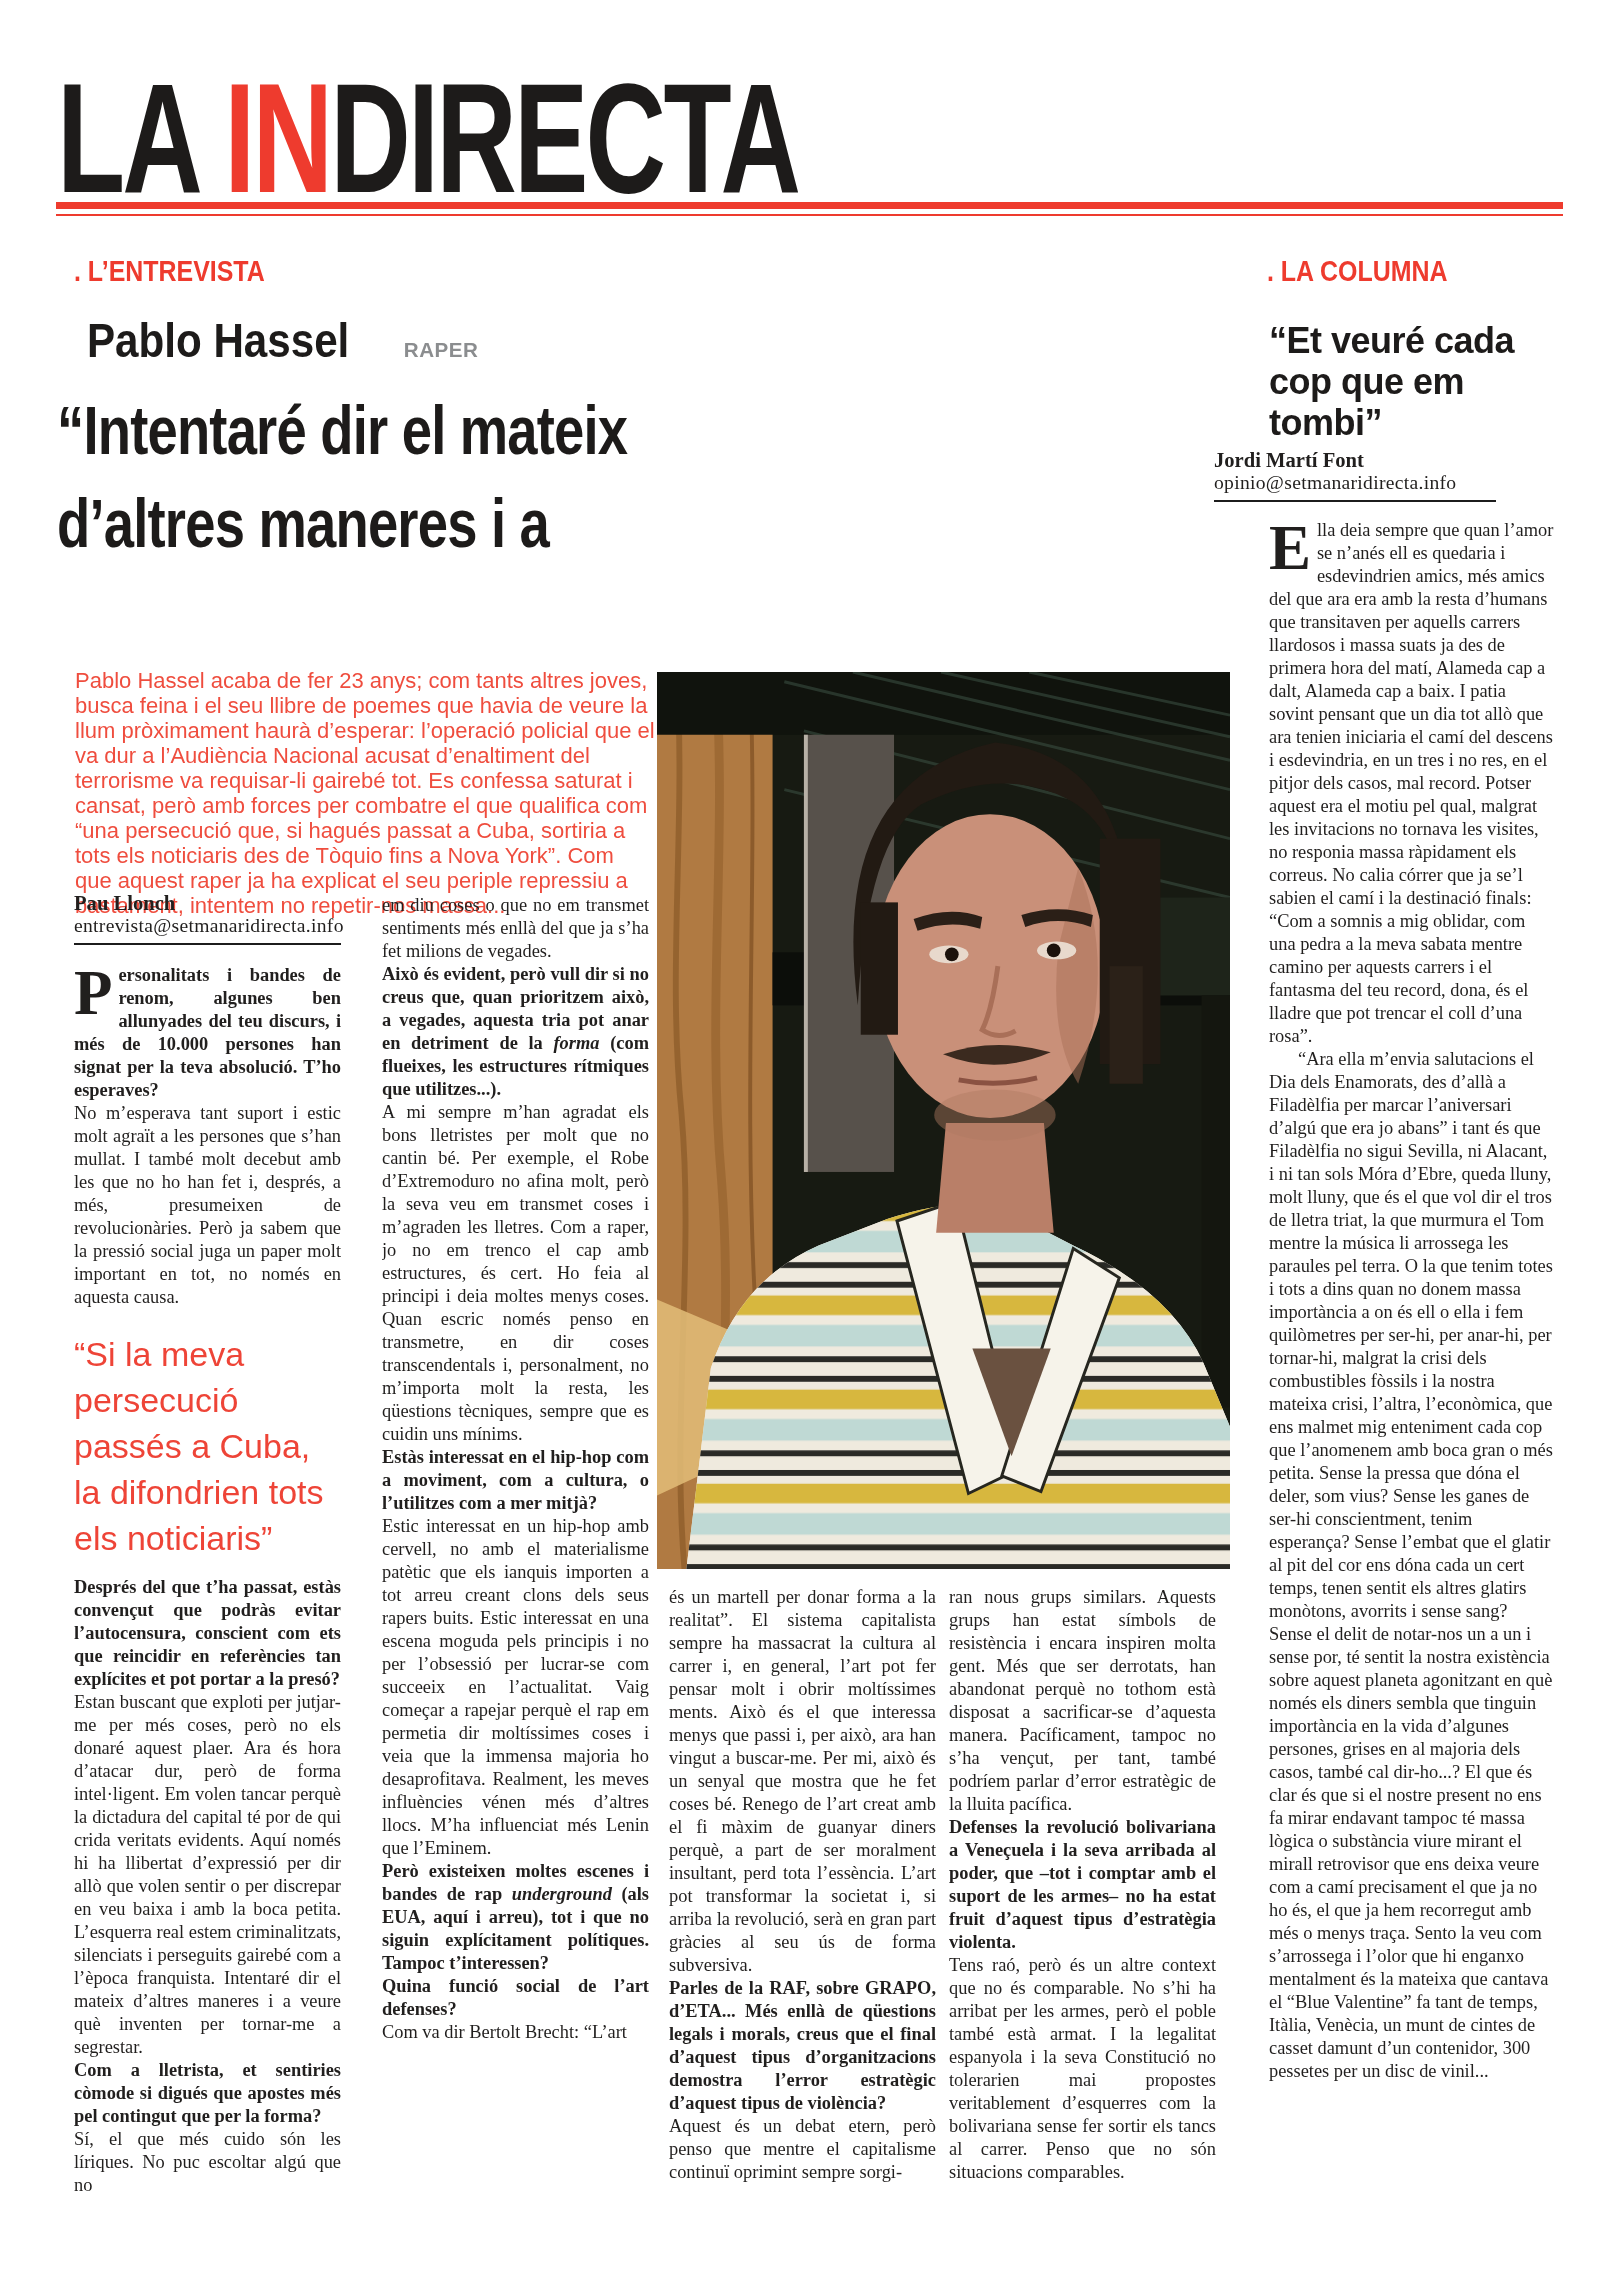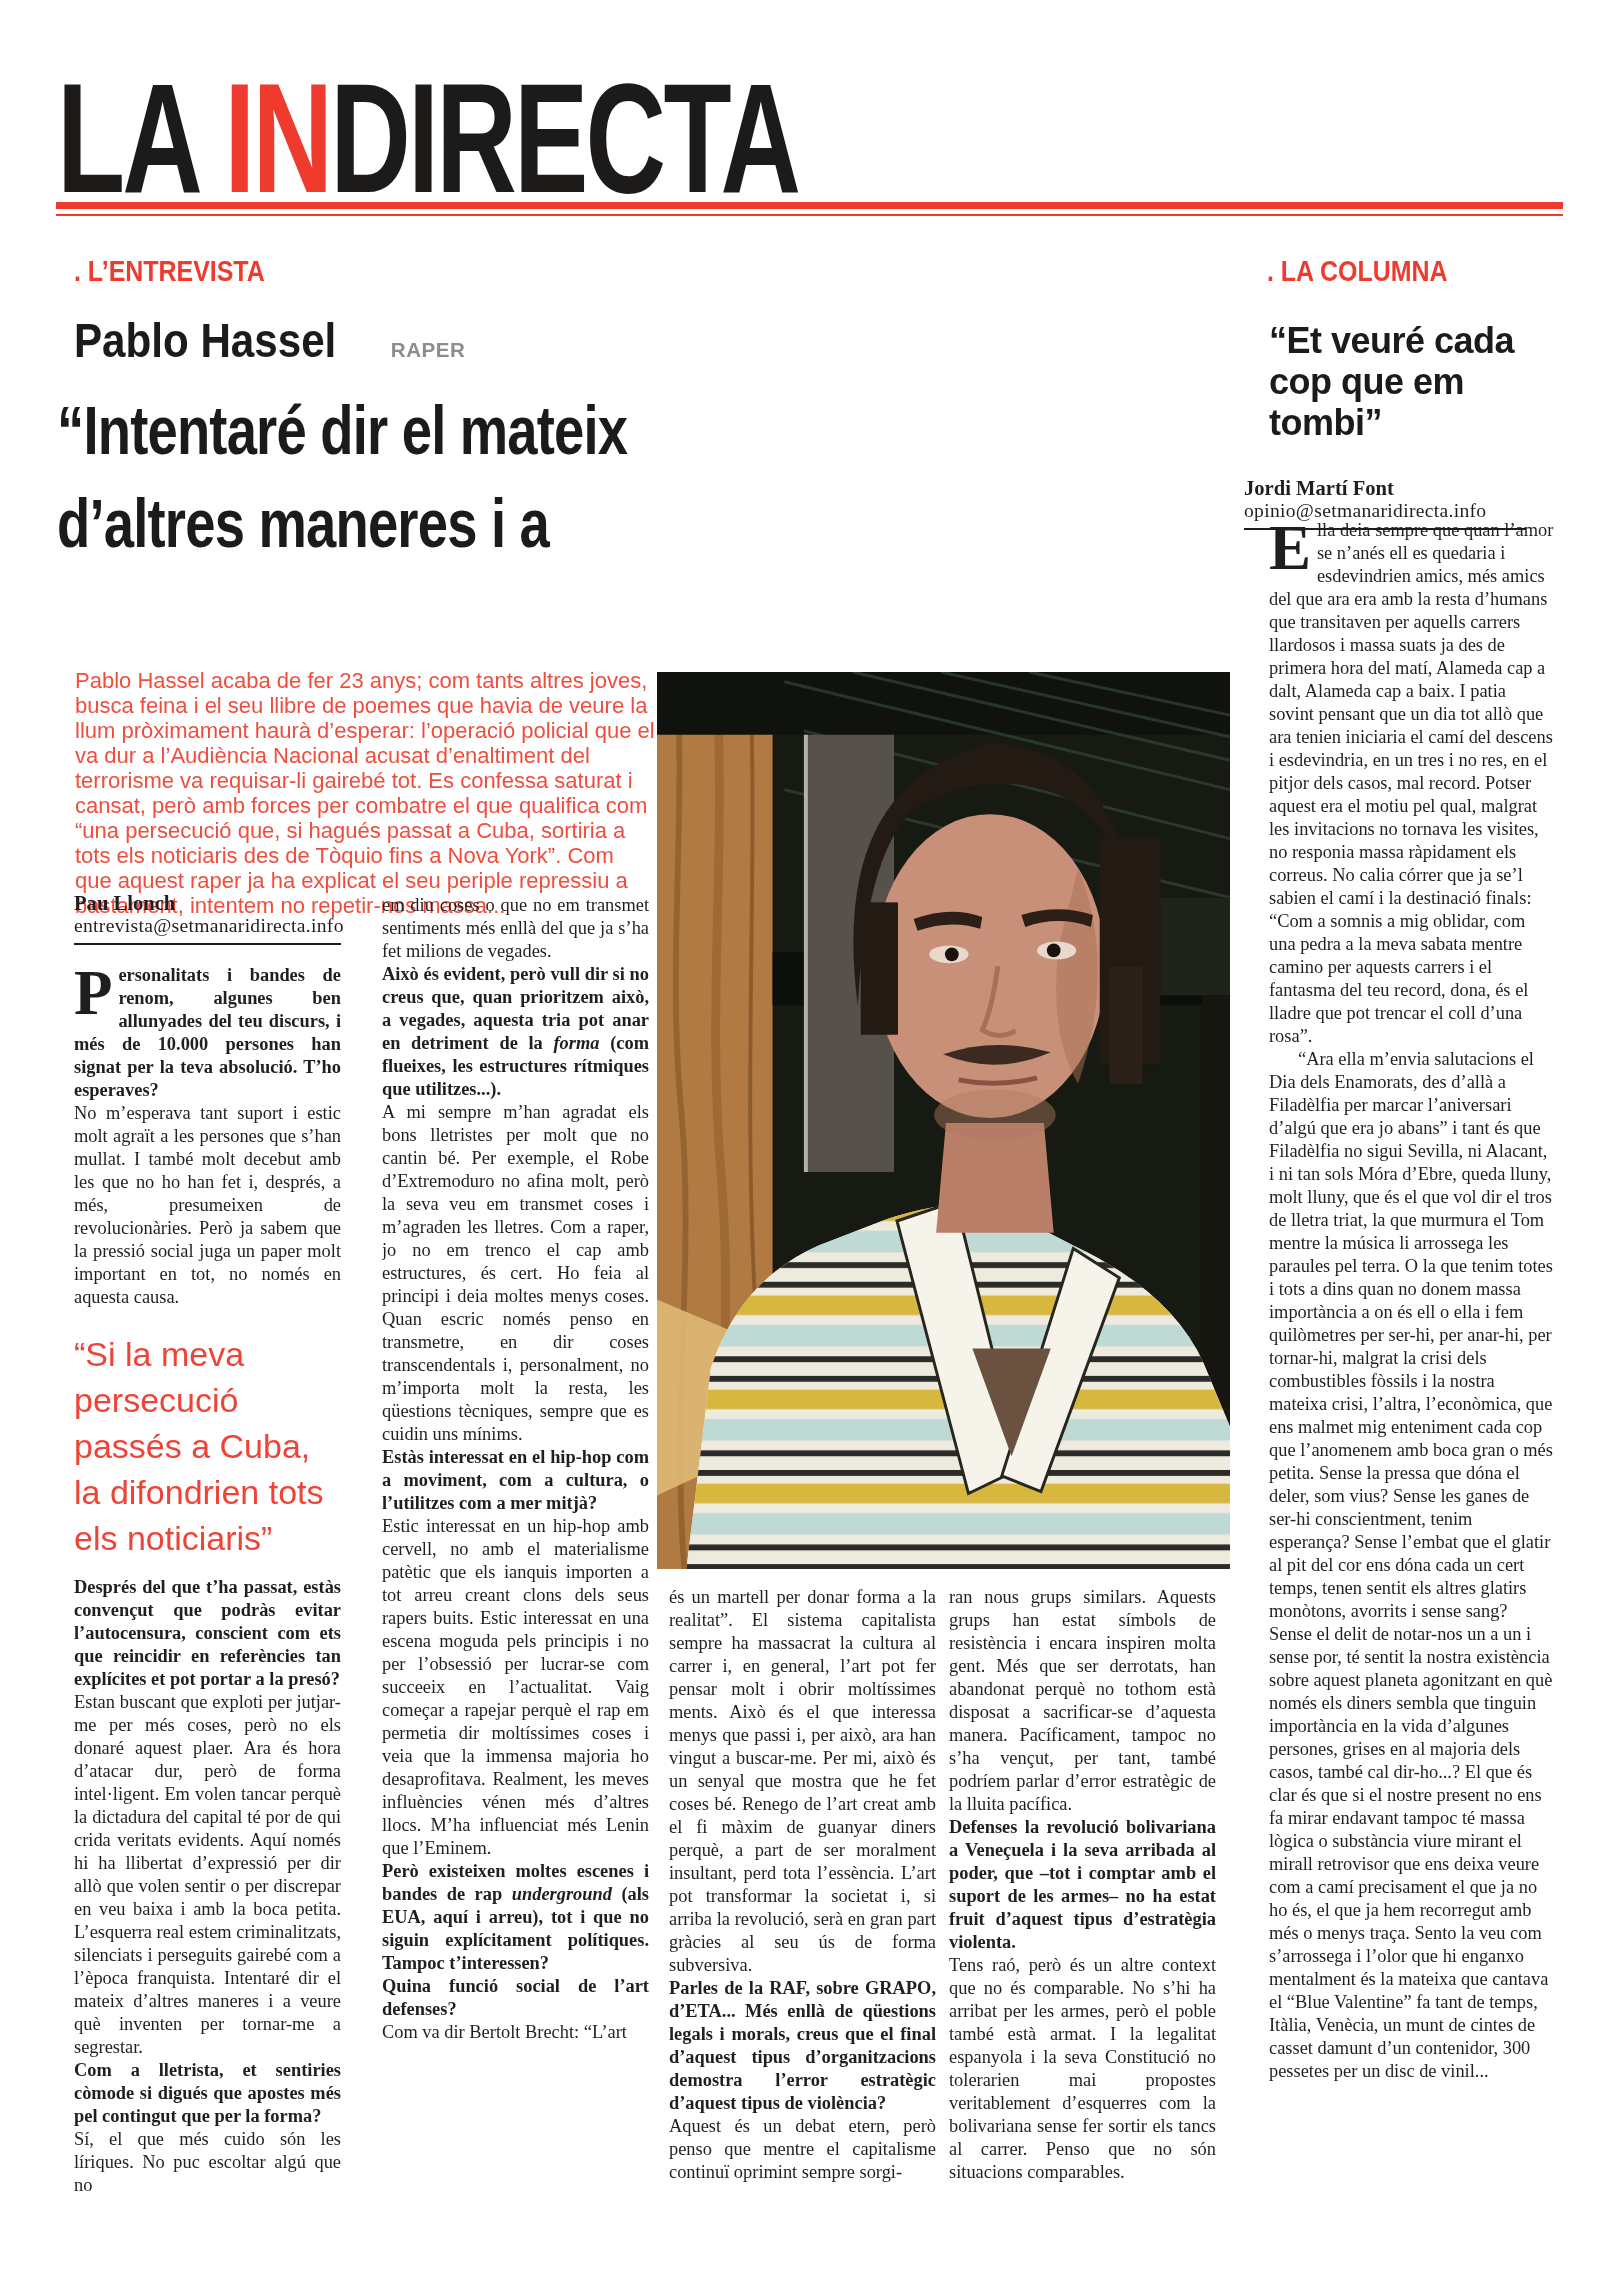--- a/index.html
+++ b/index.html
@@ -65,21 +65,21 @@
   <div class="abs masthead" style="left:57px;top:61px;">
     <span class="squeeze"><span>LA </span><span class="mast-red">IN</span><span>DIRECTA</span></span>
   </div>
   <div class="abs rule-thick" style="left:56px;top:202px;width:1507px;"></div>
   <div class="abs rule-thin" style="left:56px;top:214px;width:1507px;"></div>
 
   <div class="abs seclabel" style="left:74px;top:255px;">
     <span class="squeeze">. L’ENTREVISTA</span>
   </div>
 
-  <div class="abs" style="left:74px;top:312px;">
+  <div class="abs" style="left:87px;top:312px;">
     <span class="kicker"><span class="squeeze">Pablo Hassel</span></span><span class="kicker-role">RAPER</span>
   </div>
 
   <div class="abs headline" style="left:57px;top:384px;">
       <div><span class="squeeze">“Intentaré dir el mateix</span></div>
       <div><span class="squeeze">d’altres maneres i a</span></div>
     </div>
 
   <div class="abs lede" style="left:75px;top:668px;width:580px;">Pablo Hassel acaba de fer 23 anys; com tants altres joves, busca feina i el seu llibre de poemes que havia de veure la llum pròximament haurà d’esperar: l’operació policial que el va dur a l’Audiència Nacional acusat d’enaltiment del terrorisme va requisar-li gairebé tot. Es confessa saturat i cansat, però amb forces per combatre el que qualifica com “una persecució que, si hagués passat a Cuba, sortiria a tots els noticiaris des de Tòquio fins a Nova York”. Com que aquest raper ja ha explicat el seu periple repressiu a bastament, intentem no repetir-nos massa...</div>
 
@@ -196,21 +196,21 @@
   </div>
 
   <div class="abs seclabel" style="left:1267px;top:255px;">
     <span class="squeeze">. LA COLUMNA</span>
   </div>
   <div class="abs side-headline" style="left:1269px;top:320px;width:304px;">
       <div><span class="squeeze">“Et veuré cada</span></div>
       <div><span class="squeeze">cop que em</span></div>
       <div><span class="squeeze">tombi”</span></div>
     </div>
-  <div class="abs" style="left:1244px;top:449px;width:282px;margin-top:28px;">
+  <div class="abs" style="left:1214px;top:449px;width:282px;">
     <div class="byl-author">Jordi Martí Font</div>
     <div class="byl-email">opinio@setmanaridirecta.info</div>
     <div class="byl-rule" style="margin-top:5.9px;"></div>
   </div>
   <div class="abs bodytext sidetext" style="left:1269px;top:519px;width:286px;height:1686px;">
       <p class="a"><span class="dropcap">E</span>lla deia sempre que quan l’amor se n’anés ell es quedaria i esdevindrien amics, més amics del que ara era amb la resta d’humans que transitaven per aquells carrers llardosos i massa suats ja des de primera hora del matí, Alameda cap a dalt, Alameda cap a baix. I patia sovint pensant que un dia tot allò que ara tenien iniciaria el camí del descens i esdevindria, en un tres i no res, en el pitjor dels casos, mal record. Potser aquest era el motiu pel qual, malgrat les invitacions no tornava les visites, no responia massa ràpidament els correus. No calia córrer que ja se’l sabien el camí i la destinació finals: “Com a somnis a mig oblidar, com una pedra a la meva sabata mentre camino per aquests carrers i el fantasma del teu record, dona, és el lladre que pot trencar el coll d’una rosa”.</p>
       <p class="a indent">“Ara ella m’envia salutacions el Dia dels Enamorats, des d’allà a Filadèlfia per marcar l’aniversari d’algú que era jo abans” i tant és que Filadèlfia no sigui Sevilla, ni Alacant, i ni tan sols Móra d’Ebre, queda lluny, molt lluny, que és el que vol dir el tros de lletra triat, la que murmura el Tom mentre la música li arrossega les paraules pel terra. O la que tenim totes i tots a dins quan no donem massa importància a on és ell o ella i fem quilòmetres per ser-hi, per anar-hi, per tornar-hi, malgrat la crisi dels combustibles fòssils i la nostra mateixa crisi, l’altra, l’econòmica, que ens malmet mig enteniment cada cop que l’anomenem amb boca gran o més petita. Sense la pressa que dóna el deler, som vius? Sense les ganes de ser-hi conscientment, tenim esperança? Sense l’embat que el glatir al pit del cor ens dóna cada un cert temps, tenen sentit els altres glatirs monòtons, avorrits i sense sang? Sense el delit de notar-nos un a un i sense por, té sentit la nostra existència sobre aquest planeta agonitzant en què només els diners sembla que tinguin importància en la vida d’algunes persones, grises en al majoria dels casos, també cal dir-ho...? El que és clar és que si el nostre present no ens fa mirar endavant tampoc té massa lògica o substància viure mirant el mirall retrovisor que ens deixa veure com a camí precisament el que ja no ho és, el que ja hem recorregut amb més o menys traça. Sento la veu com s’arrossega i l’olor que hi enganxo mentalment és la mateixa que cantava el “Blue Valentine” fa tant de temps, Itàlia, Venècia, un munt de cintes de casset damunt d’un contenidor, 300 pessetes per un disc de vinil...</p>
     </div>
 
 </div>

